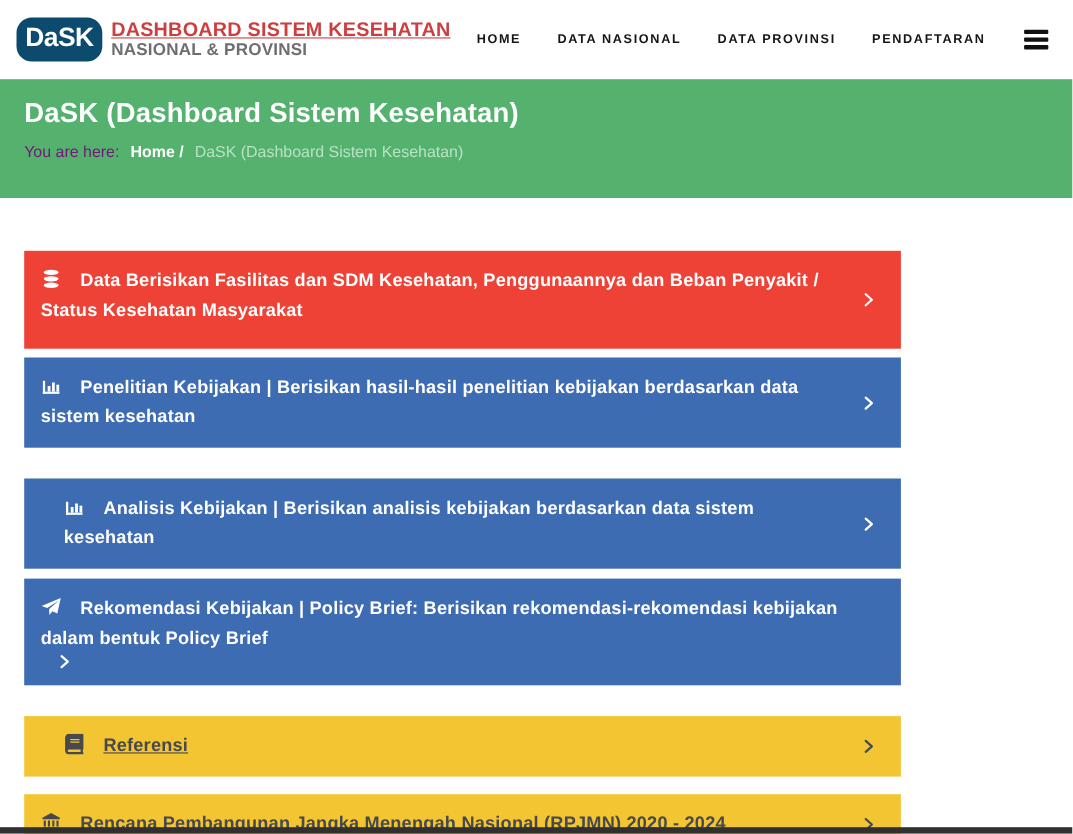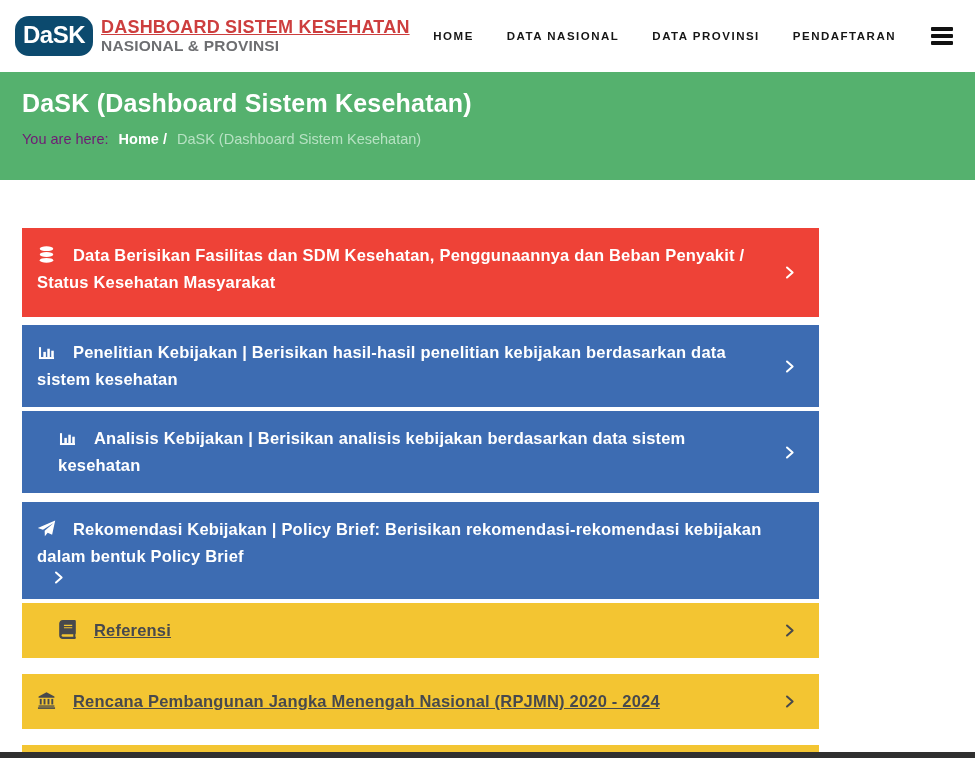--- a/index.html
+++ b/index.html
@@ -83,21 +83,21 @@
     display: inline-block;
     vertical-align: -3px;
     margin: 0 17px 0 0;
     width: 19px; height: 19px;
   }
   .bar-icon svg { width: 19px; height: 19px; display: block; }
   .chevron { flex: 0 0 auto; margin-left: 14px; display: flex; align-items: center; }
   .chevron svg { width: 15px; height: 15px; }
 
   .mt8  { margin-top: 8px; }
-  .mt10 { margin-top: 4px; padding-left: 36px; }
+  .mt10 { margin-top: 28px; padding-left: 36px; }
   .mt9  { margin-top: 9px; }
   .mt16 { margin-top: 16px; }
   .h89 { min-height: 89px; }
   .h60 { min-height: 60px; }
   .h61 { min-height: 61px; }
   .h90 { min-height: 90px; }
   .h55 { min-height: 55px; text-decoration: underline; }
 
   
   .row-red    { background: #ee4237; color: #ffffff; }

